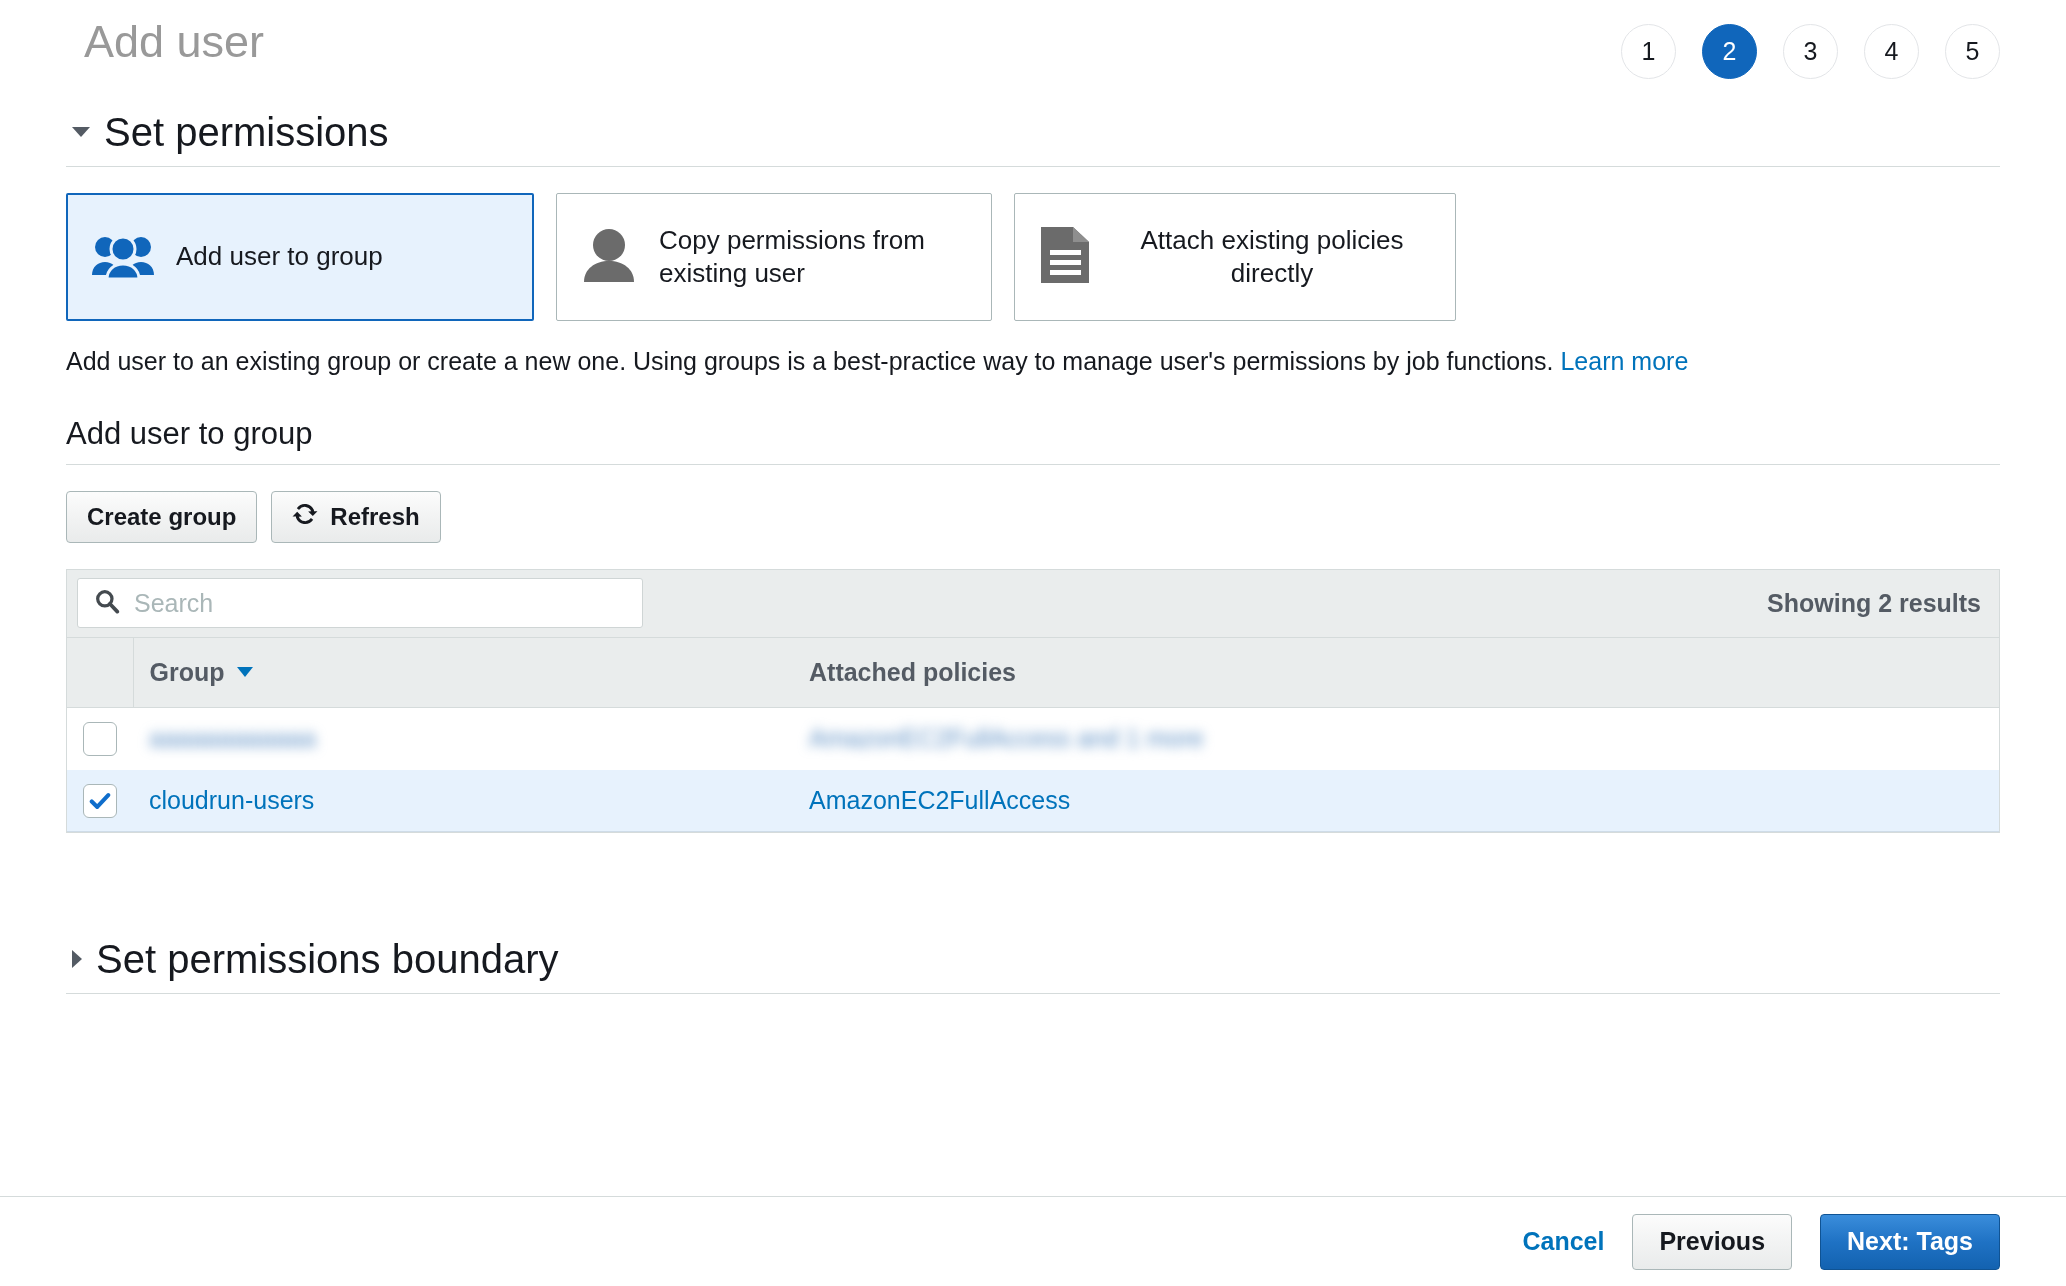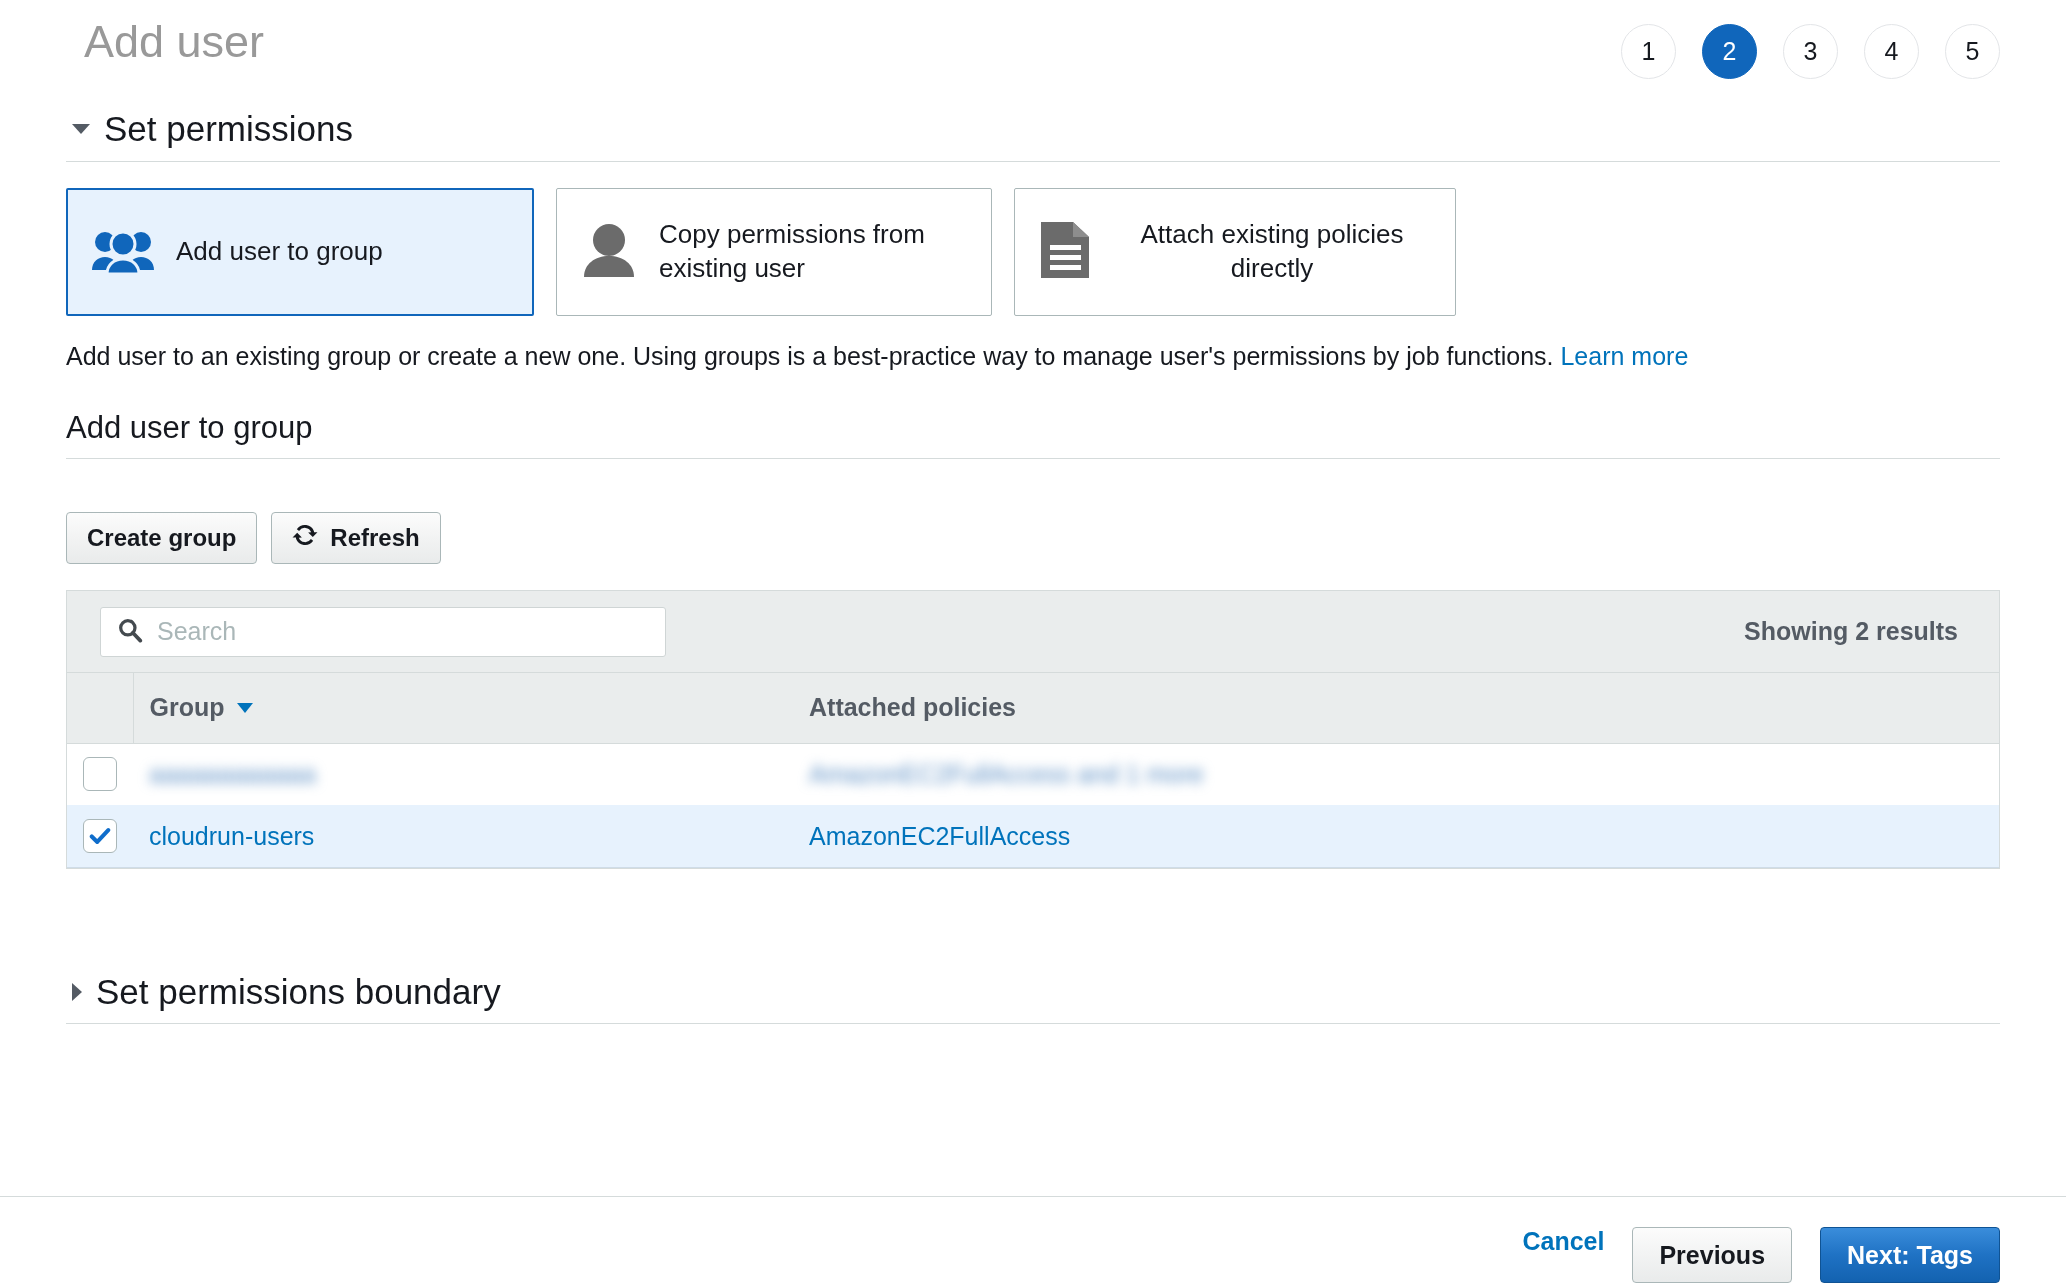--- a/index.html
+++ b/index.html
@@ -82,21 +82,21 @@
     border-left: 9px solid transparent;
     border-right: 9px solid transparent;
     border-top: 10px solid #545b64;
   }
   .caret.right {
     border-top: 9px solid transparent;
     border-bottom: 9px solid transparent;
     border-left: 10px solid #545b64;
   }
   .section-title {
-    font-size: 35px;
+    font-size: 40px;
     font-weight: 400;
     color: #16191f;
     line-height: 1.1;
   }
 
   
   .cards {
     margin: 26px 66px 0 66px;
     display: flex;
     gap: 22px;
@@ -163,42 +163,41 @@
     border: 1px solid #aab7b8;
     border-radius: 4px;
     padding: 0 20px;
     height: 52px;
     display: flex;
     align-items: center;
     justify-content: center;
     gap: 12px;
     cursor: pointer;
     white-space: nowrap;
-    margin-top: 27px;
   }
   .btn-primary {
     background: linear-gradient(to bottom, #3a8ddb 0%, #1f72c4 50%, #1362b0 100%);
     border: 1px solid #0f5394;
     color: #ffffff;
   }
 
   
   .table-wrap {
     margin: 26px 66px 0 66px;
     border: 1px solid #d5dbdb;
     background: #ffffff;
   }
   .table-toolbar {
     background: #eaeded;
     border-bottom: 1px solid #d5dbdb;
-    height: 82px;
+    height: 68px;
     display: flex;
     align-items: center;
     justify-content: space-between;
-    padding: 0 33px;
+    padding: 0 10px;
   }
   .search-box {
     position: relative;
     width: 566px;
     height: 50px;
   }
   .search-input {
     width: 100%;
     height: 100%;
     border: 1px solid #cfd5d5;

